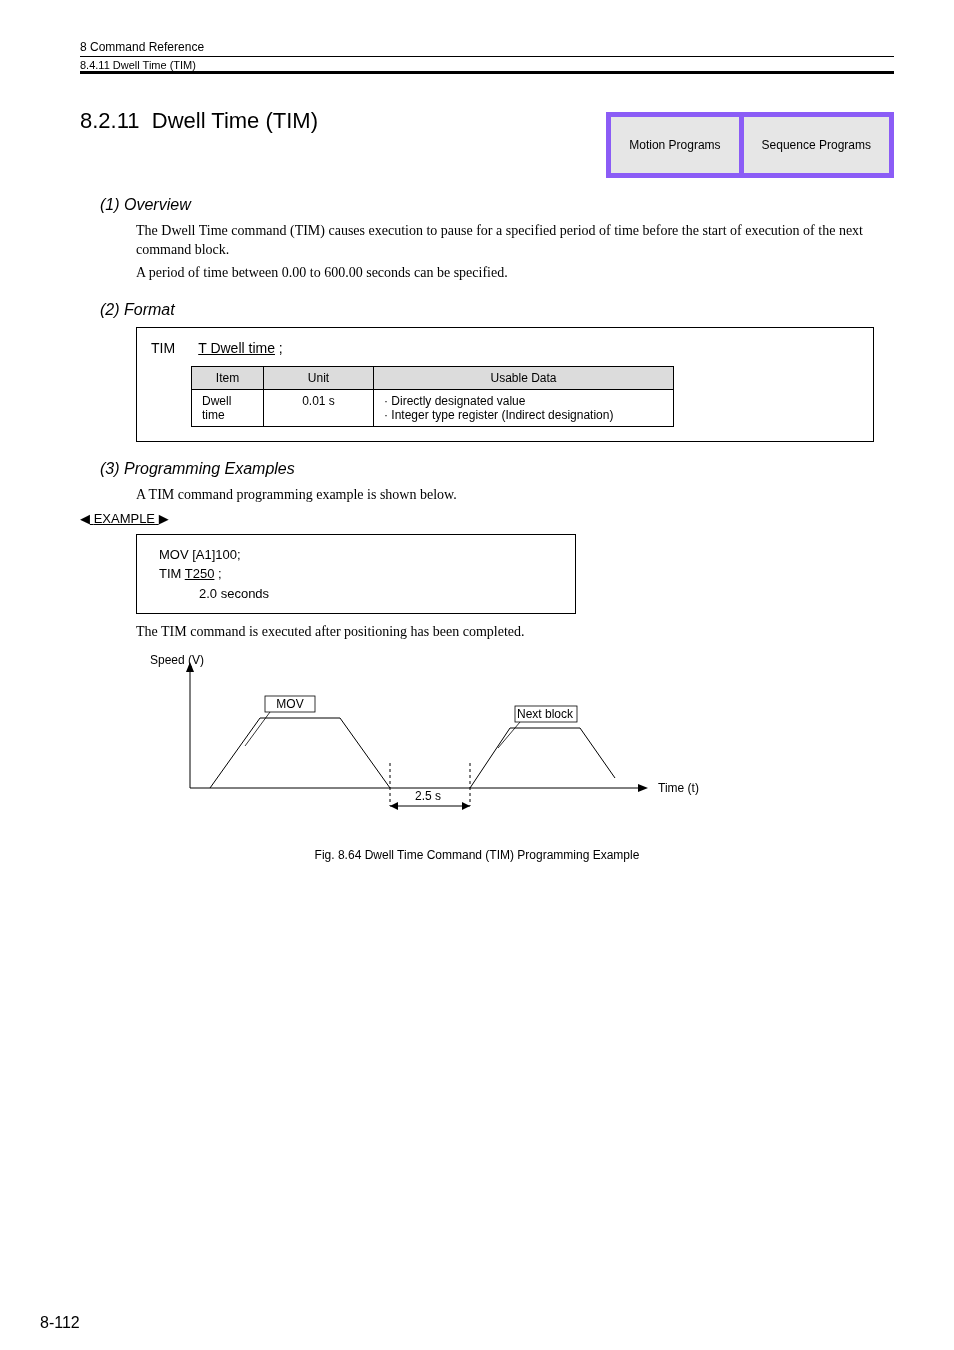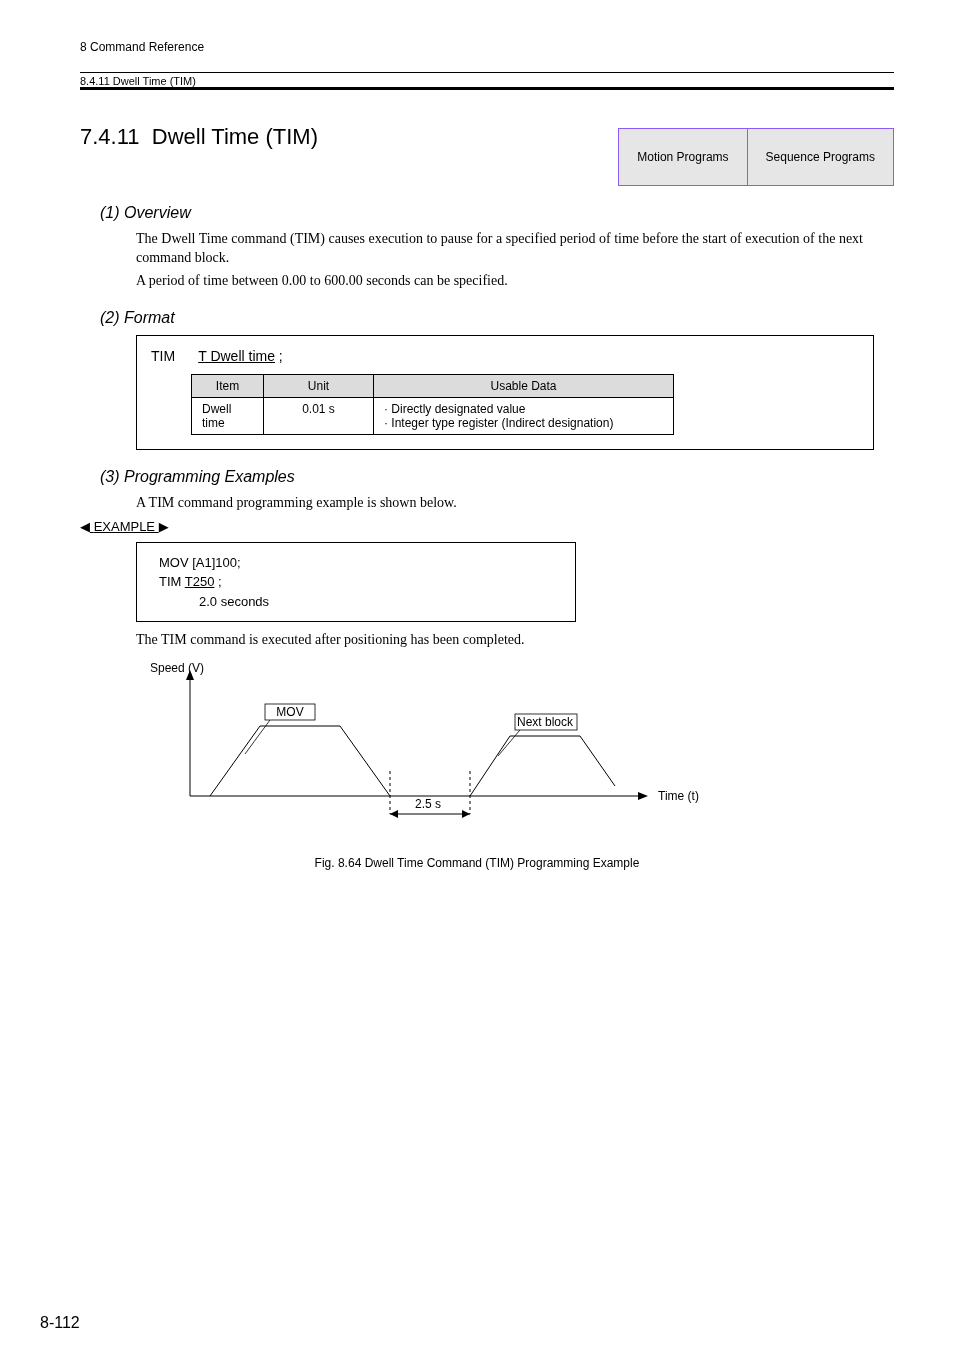--- a/index.html
+++ b/index.html
@@ -6,25 +6,25 @@
   body {
     font-family: "Times New Roman", serif;
     background: #fff;
     color: #000;
     width: 954px;
     height: 1350px;
     position: relative;
     padding: 40px 60px 30px 80px;
   }
   .sans { font-family: Arial, Helvetica, sans-serif; }
-  .header-top { font-size: 12px; margin-bottom: 18px; }
+  .header-top { font-size: 12px; margin-bottom: 2px; }
   .header-sub { font-size: 11px; border-top: 1.5px solid #000; padding-top: 2px; border-bottom: 3px solid #000; padding-bottom: 0; width: 100%; }
   .section-title { font-size: 22px; margin-top: 34px; margin-bottom: 8px; }
   .applic-table { border-collapse: collapse; margin-left: auto; margin-top: -30px; font-size: 12px; }
-  .applic-table td, .applic-table th { border: 1px solid #8b5cf6; padding: 21px 18px; }
+  .applic-table td, .applic-table th { border: 5px solid #8b5cf6; padding: 21px 18px; }
   .applic-table th { background: #e6e6e6; font-weight: normal; }
   .subhead { font-size: 16px; margin-top: 18px; margin-bottom: 8px; margin-left: 20px; font-style: italic; }
   .bodytext { font-size: 14px; margin-left: 56px; margin-right: 10px; line-height: 1.35; margin-bottom: 4px; }
   .format-outer { border: 1px solid #000; margin-left: 56px; margin-right: 20px; padding: 12px 14px 14px 14px; margin-top: 6px; }
   .format-line { font-size: 14px; margin-bottom: 10px; }
   .underline { text-decoration: underline; }
   .ftable { border-collapse: collapse; font-size: 12px; margin-left: 40px; }
   .ftable th { background: #dcdcdc; border: 1px solid #000; padding: 4px 10px; font-weight: normal; text-align: center; }
   .ftable td { border: 1px solid #000; padding: 4px 10px; vertical-align: top; }
   .ftable .c1 { width: 72px; }
@@ -39,21 +39,21 @@
   .page-num { position: absolute; bottom: 18px; left: 40px; font-size: 16px; text-align: center; }
   svg { display: block; }
 </style>
 </head>
 <body>
 
 <div class="sans header-top">8  Command Reference</div>
 <div class="sans header-sub">8.4.11  Dwell Time (TIM)</div>
 
 <div class="sans section-title">
-  <span>7.4.11</span>&nbsp;
+  <span>8.2.11</span>&nbsp;
   <span>Dwell Time (TIM)</span>
 </div>
 
 <table class="applic-table sans">
   <tbody>
       <tr>
     <th>Motion Programs</th>
     <th>Sequence Programs</th>
   </tr>
 </tbody>

